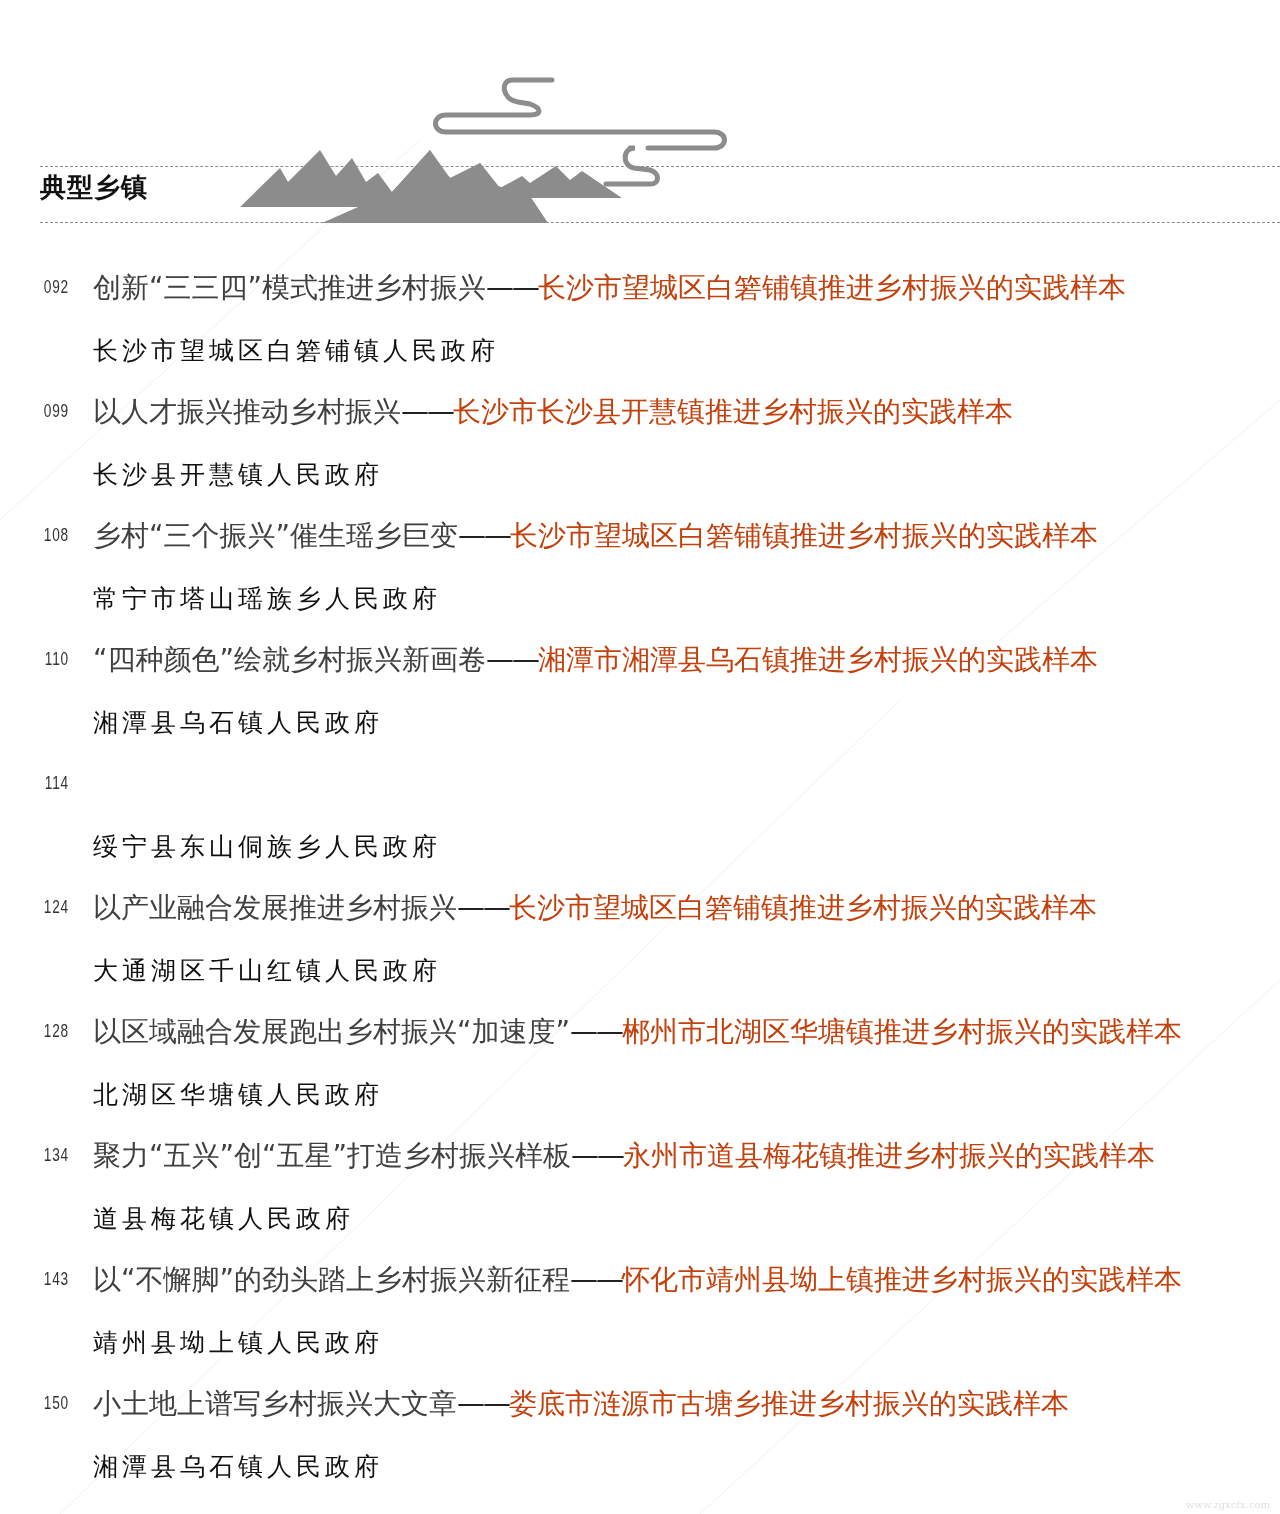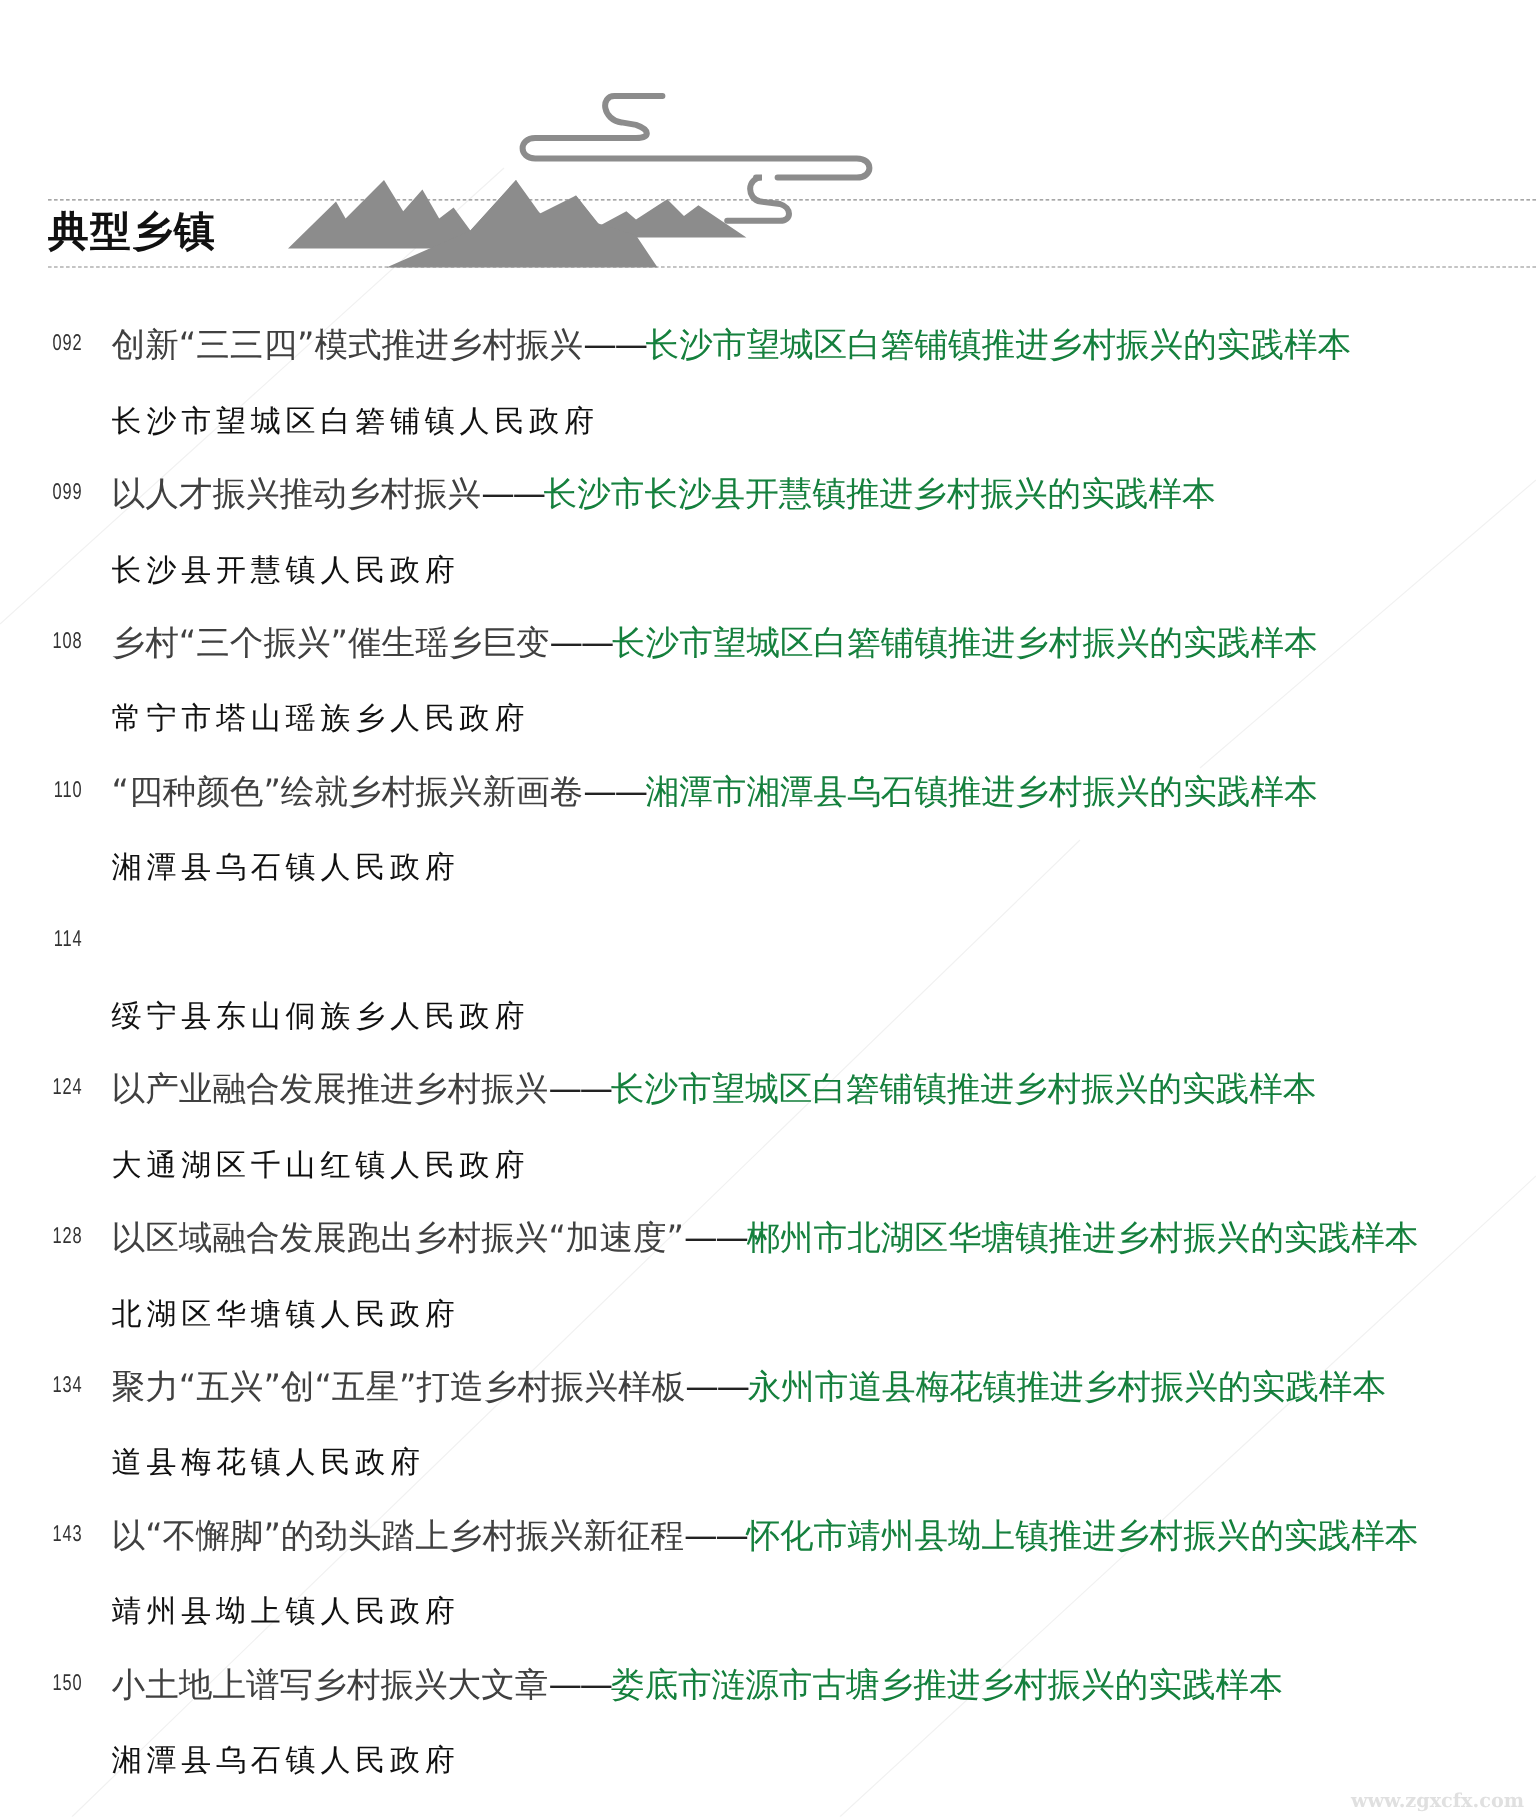--- a/index.html
+++ b/index.html
@@ -34,21 +34,21 @@
       right: 0;
       height: 0;
       border-top: 1px dashed #8a8a8a;
     }
     .rule.top { top: 166px; }
     .rule.bottom { top: 222px; }
     .section-title {
       position: absolute;
       left: 40px;
       top: 170px;
-      font-size: 34px;
+      font-size: 26px;
       font-weight: bold;
       letter-spacing: 1px;
       color: #111;
       font-family: "DejaVu Sans", sans-serif;
     }
     .deco {
       position: absolute;
       left: 230px;
       top: 70px;
       width: 520px;
@@ -89,42 +89,42 @@
       font-family: "DejaVu Sans", sans-serif;
       color: #404040;
     }
     .entry .title-dash {
       font-family: "DejaVu Sans", sans-serif;
       color: #222;
       letter-spacing: -2px;
     }
     .entry .title-sub {
       font-family: Liberation Mono, monospace;
-      color: #15803d;
+      color: #c2410c;
       font-weight: normal;
       margin-top: 24px;
     }
     .entry .author {
       position: absolute;
       left: 93px;
       top: 72px;
       white-space: nowrap;
       font-family: Liberation Sans, sans-serif;
       font-size: 25px;
       letter-spacing: 4px;
       color: #111;
     }
     .watermark {
       position: absolute;
       right: 10px;
       bottom: 4px;
       font-family: "DejaVu Serif", serif;
-      font-size: 16px;
+      font-size: 10px;
       color: #e0e0e0;
-      font-weight: bold;
+      font-weight: normal;
     }
   </style>
 </head>
 <body>
 
 <svg class="bg-lines" viewBox="0 0 1280 1514" preserveAspectRatio="none">
   <g stroke="#f1f1f1" stroke-width="1" fill="none">
     <line x1="0" y1="520" x2="420" y2="140"></line>
     <line x1="60" y1="1514" x2="900" y2="700"></line>
     <line x1="700" y1="1514" x2="1280" y2="980"></line>

